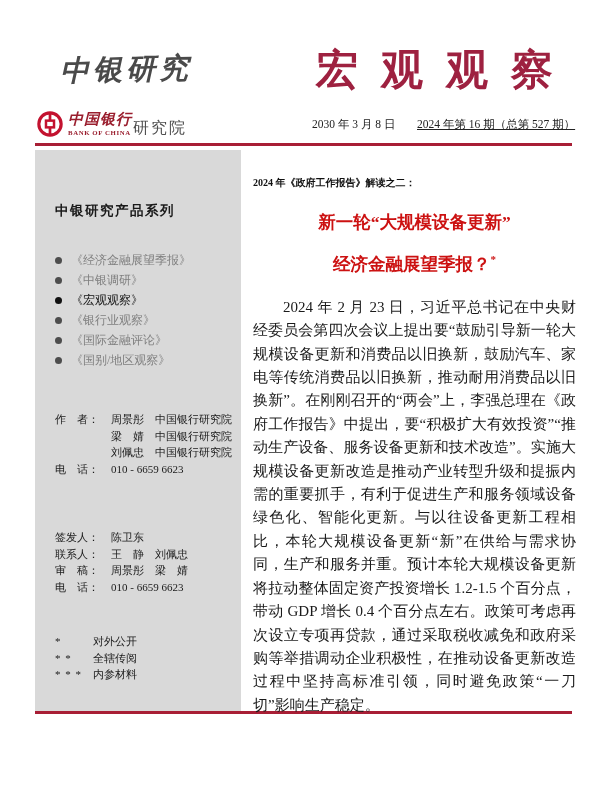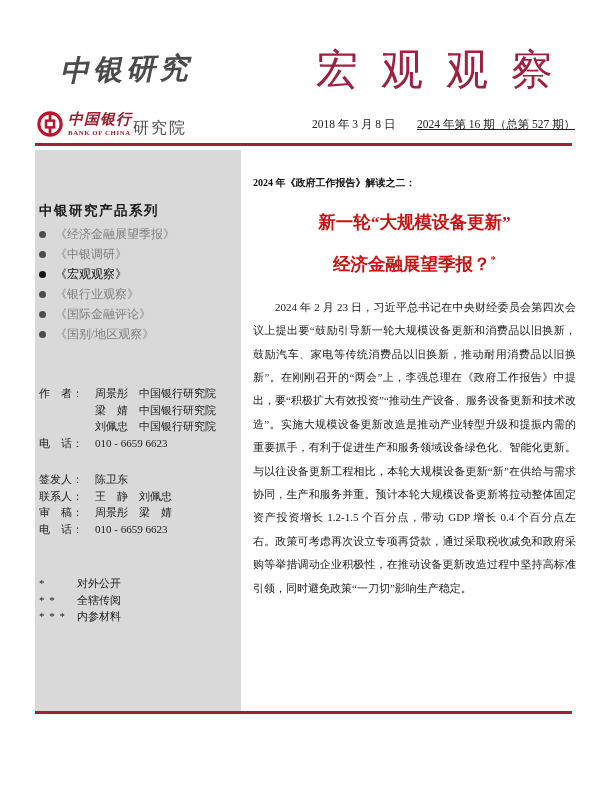--- a/index.html
+++ b/index.html
@@ -24,21 +24,21 @@
     font-weight: bold;
     font-size: 29px;
     letter-spacing: 4px;
     color: #4a4a4a;
     transform: rotate(-1.5deg);
   }
   .masthead {
     position: absolute;
     left: 316px; top: 42px;
     font-size: 42px;
-    font-weight: normal;
+    font-weight: bold;
     letter-spacing: 23px;
     color: #9E2140;
     white-space: nowrap;
   }
   .boc-emblem {
     position: absolute;
     left: 37px; top: 111px;
     width: 26px; height: 26px;
   }
   .org-cn {
@@ -92,52 +92,52 @@
   }
   .top-rule { top: 143px; }
   .bottom-rule { top: 711px; }
 
   
   .sidebar {
     position: absolute;
     left: 35px; top: 150px;
     width: 206px; height: 561px;
     background: #D9D9D9;
-    padding: 52px 8px 0 4px;
+    padding: 52px 8px 0 20px;
   }
   .series-title {
     font-size: 13.5px;
     font-weight: bold;
     letter-spacing: 1.5px;
     color: #1a1a1a;
   }
   .series-list {
     list-style: none;
-    margin-top: 4px;
+    margin-top: 30px;
   }
   .series-list li {
     display: flex;
     align-items: center;
     height: 20px;
     font-size: 12px;
     color: #7F7F7F;
     white-space: nowrap;
   }
   .series-list li .bullet {
     width: 7px; height: 7px;
     border-radius: 50%;
     background: #4d4d4d;
     margin-right: 9px;
     flex: none;
   }
   .series-list li.active { color: #111; font-weight: normal; }
   .series-list li.active .bullet { background: #111; }
 
   .info-block { margin-top: 41px; font-family: Liberation Serif, serif; }
-  .info-block-2 { margin-top: 20px; }
+  .info-block-2 { margin-top: 52px; }
   .info-row {
     display: flex;
     font-size: 11px;
     line-height: 16.5px;
     white-space: nowrap;
   }
   .info-label { width: 56px; flex: none; }
   .info-value { flex: 1; }
 
   .legend { margin-top: 38px; }
@@ -168,21 +168,21 @@
     font-weight: bold;
     font-size: 17.5px;
     line-height: 37px;
   }
   .main-title sup {
     font-size: 11px;
     vertical-align: super;
   }
   .body-text {
     margin-top: 13px;
-    font-size: 11px;
+    font-size: 15px;
     line-height: 23.4px;
     text-align: justify;
     text-indent: 2em;
     color: #1a1a1a;
   }
 </style>
 </head>
 <body>
 
 <div class="page">
@@ -192,21 +192,21 @@
 
   <svg class="boc-emblem" viewBox="0 0 24 24">
     <circle cx="12" cy="12" r="10.3" fill="none" stroke="#C3122F" stroke-width="2.9"></circle>
     <rect x="8.3" y="8.9" width="7.4" height="6.2" fill="none" stroke="#C3122F" stroke-width="2.3"></rect>
     <line x1="12" y1="2.6" x2="12" y2="8.9" stroke="#C3122F" stroke-width="2.5"></line>
     <line x1="12" y1="15.1" x2="12" y2="21.4" stroke="#C3122F" stroke-width="2.5"></line>
   </svg>
   <div class="org-cn">中国银行</div>
   <div class="org-en">BANK OF CHINA</div>
   <div class="dept">研究院</div>
-  <div class="issue-date">2018 年 3 月 8 日</div>
+  <div class="issue-date">2030 年 3 月 8 日</div>
   <div class="issue-no">2024 年第 16 期（总第 527 期）</div>
 
   <div class="rule top-rule"></div>
 
   <aside class="sidebar">
     <div class="series-title">中银研究产品系列</div>
 
     <ul class="series-list">
       <li>
         <span class="bullet"></span>

